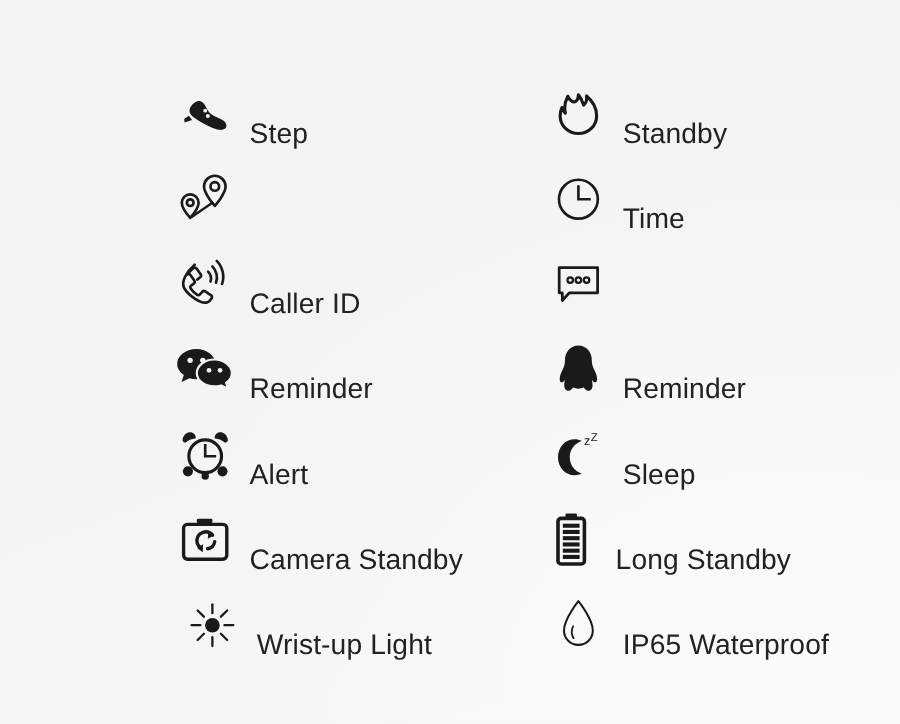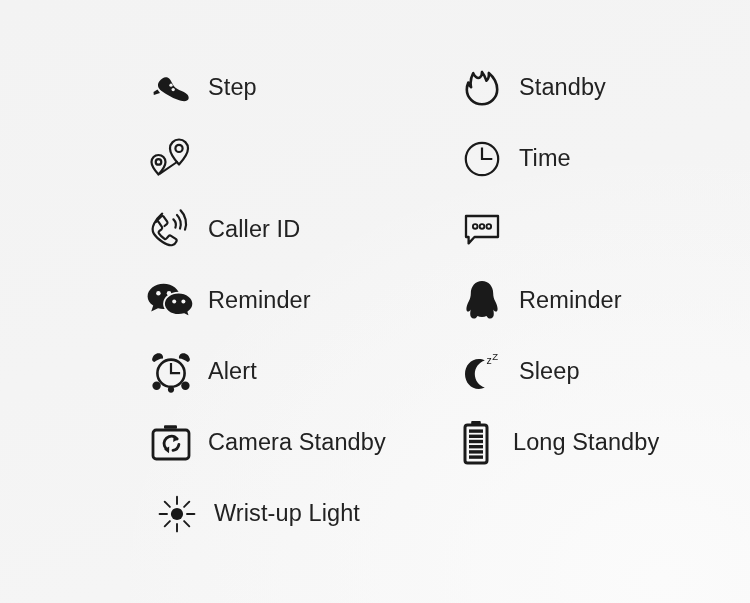--- a/index.html
+++ b/index.html
@@ -34,21 +34,21 @@
     grid-template-rows: repeat(7, 71px);
     align-content: start;
     padding-top: 52px;
     padding-left: 140px;
     padding-right: 0;
     box-sizing: border-box;
     column-gap: 0;
   }
   .cell {
     display: flex;
-    align-items: center;
+    align-items: flex-end;
     height: 71px;
   }
   .icon-wrap {
     width: 62px;
     min-width: 62px;
     height: 56px;
     display: flex;
     align-items: center;
     justify-content: center;
   }
@@ -266,15 +266,25 @@
             <path d="M8.7 8.7 L13.9 13.9"></path>
             <path d="M28.1 28.1 L33.3 33.3"></path>
             <path d="M33.3 8.7 L28.1 13.9"></path>
             <path d="M13.9 28.1 L8.7 33.3"></path>
           </g>
         </svg>
       </span>
       <span class="label">Wrist-up Light</span>
     </div>
 
+    <div class="cell col-right">
+      <span class="icon-wrap">
+        <svg width="34" height="48" viewBox="0 0 34 48" aria-hidden="true">
+          <path d="M17.0 4.0 C17.0 4.0 29.0 18.6 29.0 28.4 C29.0 35.2 23.6 40.4 17.0 40.4
+                   C10.4 40.4 5.0 35.2 5.0 28.4 C5.0 18.6 17.0 4.0 17.0 4.0 Z" fill="none" stroke="#1a1a1a" stroke-width="1.7" stroke-linejoin="round"></path>
+          <path d="M12.6 25.0 C11.0 28.0 11.0 32.2 13.0 34.8" fill="none" stroke="#1a1a1a" stroke-width="1.5" stroke-linecap="round"></path>
+        </svg>
+      </span>
+      <span class="label">IP65 Waterproof</span>
+    </div>
 
   </div>
 </div>
 
 </body></html>

